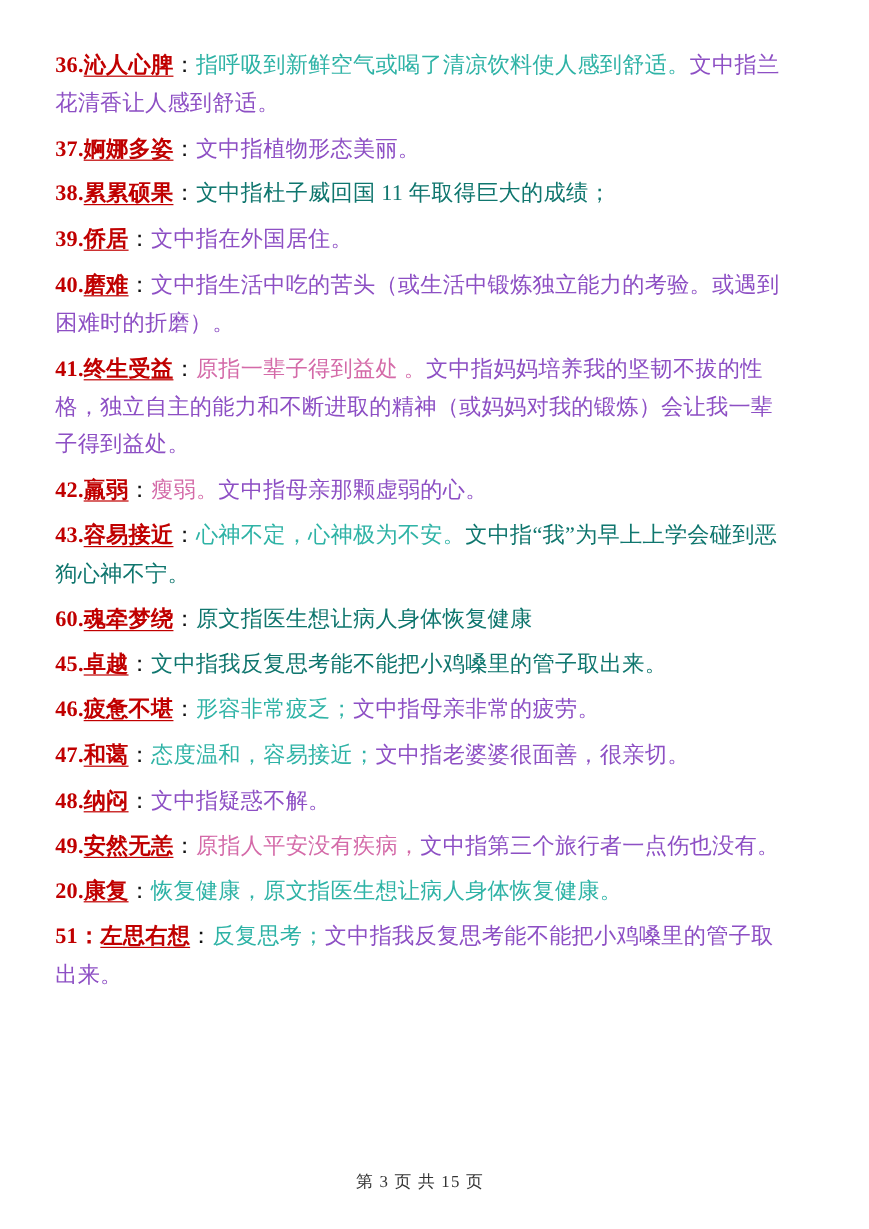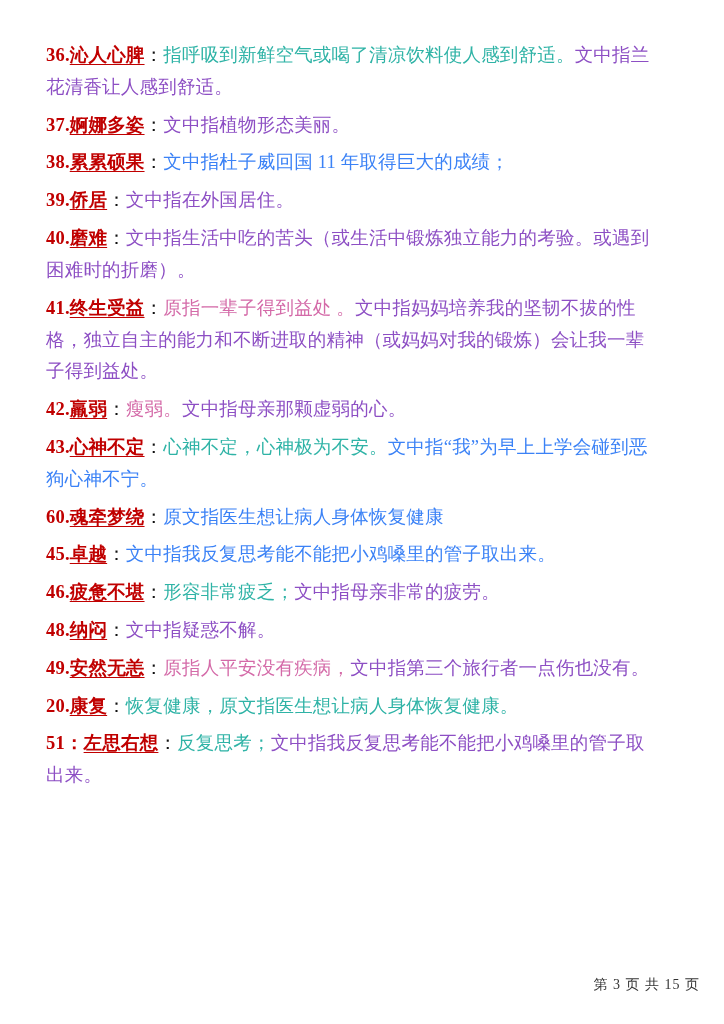--- a/index.html
+++ b/index.html
@@ -39,55 +39,56 @@
     text-decoration: underline;
     text-underline-offset: 3px;
   }
   .def-teal {
     color: #2fb3a6;
   }
   .def-purple {
     color: #8d4fc4;
   }
   .def-black {
-    color: #3b82f6;
+    color: #0f766e;
     margin-top: 44px;
   }
   .def-pink {
     color: #d46aa8;
   }
   .sep {
     color: #111111;
   }
   .footer {
     position: absolute;
     left: 0;
     right: 0;
     bottom: 30px;
-    text-align: right;
+    text-align: center;
     font-size: 14px;
     color: #333333;
     letter-spacing: 1px;
   }
 </style>
 </head>
 <body>
 
 <div class="page">
   <div id="entries">
       <p class="entry"><span class="num">36.</span><span class="term">沁人心脾</span><span class="sep">：</span><span class="def-teal">指呼吸到新鲜空气或喝了清凉饮料使人感到舒适。</span><span class="def-purple">文中指兰花清香让人感到舒适。</span></p>
       <p class="entry"><span class="num">37.</span><span class="term">婀娜多姿</span><span class="sep">：</span><span class="def-purple">文中指植物形态美丽。</span></p>
       <p class="entry"><span class="num">38.</span><span class="term">累累硕果</span><span class="sep">：</span><span class="def-black">文中指杜子威回国 11 年取得巨大的成绩；</span></p>
       <p class="entry"><span class="num">39.</span><span class="term">侨居</span><span class="sep">：</span><span class="def-purple">文中指在外国居住。</span></p>
       <p class="entry"><span class="num">40.</span><span class="term">磨难</span><span class="sep">：</span><span class="def-purple">文中指生活中吃的苦头（或生活中锻炼独立能力的考验。或遇到困难时的折磨）。</span></p>
       <p class="entry"><span class="num">41.</span><span class="term">终生受益</span><span class="sep">：</span><span class="def-pink">原指一辈子得到益处 。</span><span class="def-purple">文中指妈妈培养我的坚韧不拔的性格，独立自主的能力和不断进取的精神（或妈妈对我的锻炼）会让我一辈子得到益处。</span></p>
       <p class="entry"><span class="num">42.</span><span class="term">羸弱</span><span class="sep">：</span><span class="def-pink">瘦弱。</span><span class="def-purple">文中指母亲那颗虚弱的心。</span></p>
-      <p class="entry"><span class="num">43.</span><span class="term">心神不定</span><span class="sep">：</span><span class="def-teal">心神不定，心神极为不安。</span><span class="def-black">文中指“我”为早上上学会碰到恶狗心神不宁。</span></p>
+      <p class="entry"><span class="num">43.</span><span class="term">容易接近</span><span class="sep">：</span><span class="def-teal">心神不定，心神极为不安。</span><span class="def-black">文中指“我”为早上上学会碰到恶狗心神不宁。</span></p>
       <p class="entry"><span class="num">60.</span><span class="term">魂牵梦绕</span><span class="sep">：</span><span class="def-black">原文指医生想让病人身体恢复健康</span></p>
       <p class="entry"><span class="num">45.</span><span class="term">卓越</span><span class="sep">：</span><span class="def-black">文中指我反复思考能不能把小鸡嗓里的管子取出来。</span></p>
       <p class="entry"><span class="num">46.</span><span class="term">疲惫不堪</span><span class="sep">：</span><span class="def-teal">形容非常疲乏；</span><span class="def-purple">文中指母亲非常的疲劳。</span></p>
+      <p class="entry"><span class="num">47.</span><span class="term">和蔼</span><span class="sep">：</span><span class="def-teal">态度温和，容易接近；</span><span class="def-purple">文中指老婆婆很面善，很亲切。</span></p>
       <p class="entry"><span class="num">48.</span><span class="term">纳闷</span><span class="sep">：</span><span class="def-purple">文中指疑惑不解。</span></p>
       <p class="entry"><span class="num">49.</span><span class="term">安然无恙</span><span class="sep">：</span><span class="def-pink">原指人平安没有疾病，</span><span class="def-purple">文中指第三个旅行者一点伤也没有。</span></p>
       <p class="entry"><span class="num">20.</span><span class="term">康复</span><span class="sep">：</span><span class="def-teal">恢复健康，原文指医生想让病人身体恢复健康。</span></p>
       <p class="entry"><span class="num">51：</span><span class="term">左思右想</span><span class="sep">：</span><span class="def-teal">反复思考；</span><span class="def-purple">文中指我反复思考能不能把小鸡嗓里的管子取出来。</span></p>
     </div>
   <div class="footer">第 3 页 共 15 页</div>
 </div>
 
 </body></html>

